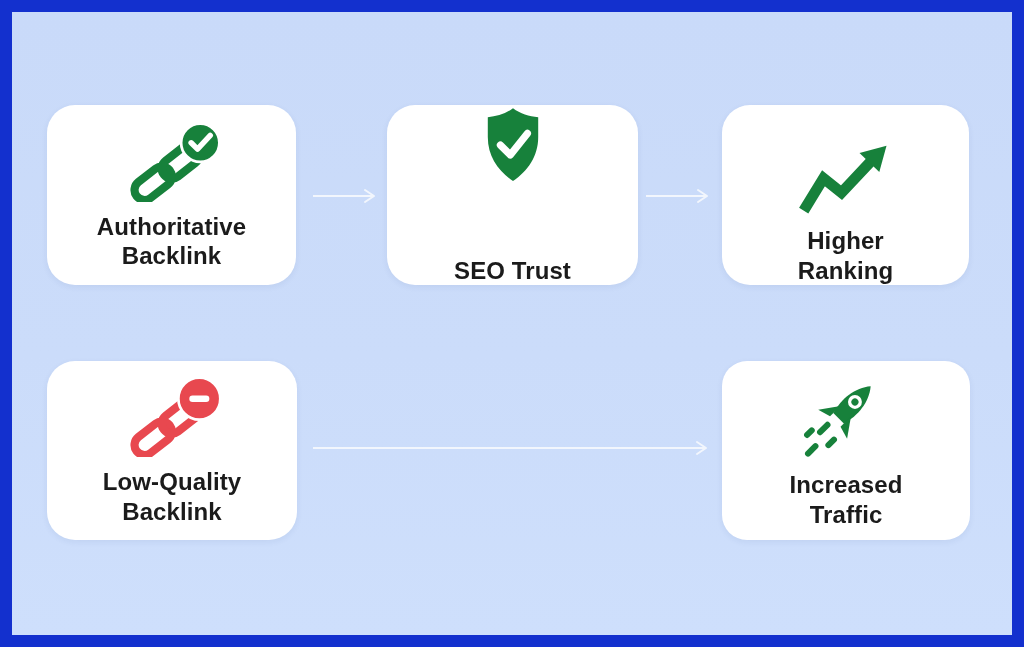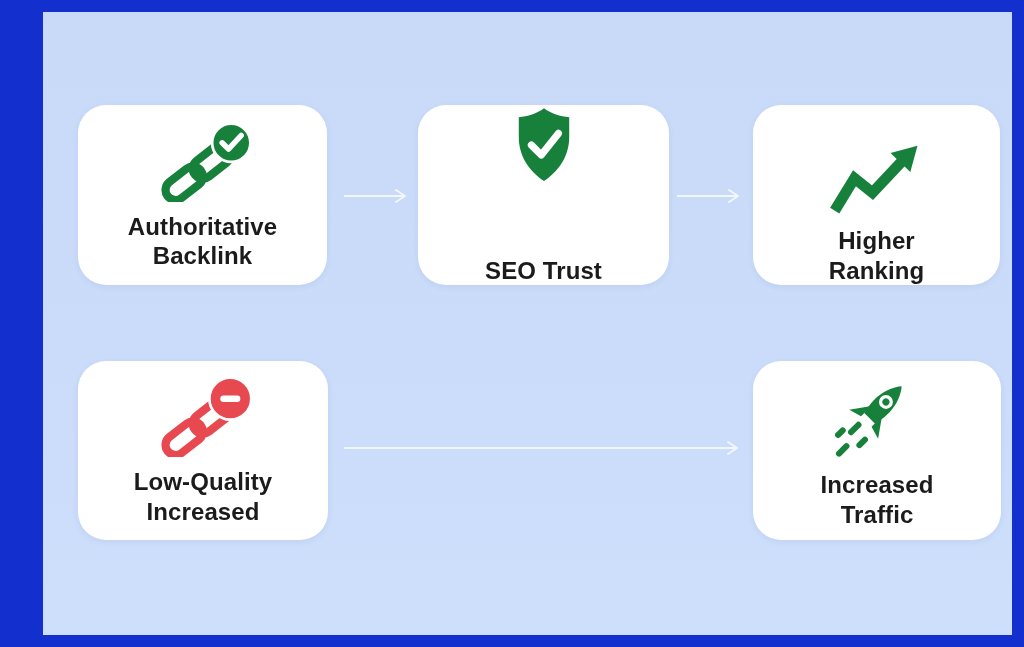--- a/index.html
+++ b/index.html
@@ -16,21 +16,20 @@
     box-sizing: border-box;
   }
   .canvas {
     position: absolute;
     left: 12px;
     top: 12px;
     right: 12px;
     bottom: 12px;
     background: linear-gradient(180deg, #C9DAF9 0%, #CBDCFA 55%, #CEDFFC 100%);
     overflow: hidden;
-    margin-left: 31px;
   }
   .card {
     position: absolute;
     background: #FFFFFF;
     border-radius: 28px;
     box-shadow: 0 2px 6px rgba(30, 50, 120, 0.07);
     display: flex;
     flex-direction: column;
     align-items: center;
     justify-content: center;
@@ -48,21 +47,21 @@
     color: #1B1B1B;
     text-align: center;
     line-height: 1.22;
     white-space: pre-line;
     letter-spacing: 0.1px;
   }
   #card-authoritative { left: 35px;  top: 93px;  width: 249px; height: 180px; }
   #card-seo-trust     { left: 375px; top: 93px;  width: 251px; height: 180px; justify-content: space-between; }
   #card-higher-rank   { left: 710px; top: 93px;  width: 247px; height: 180px; justify-content: flex-end; }
   #card-low-quality   { left: 35px;  top: 349px; width: 250px; height: 179px; }
-  #card-traffic       { left: 710px; top: 349px; width: 248px; height: 179px; }
+  #card-traffic       { left: 710px; top: 349px; width: 248px; height: 179px; border-radius: 25px; }
   .arrow {
     position: absolute;
     height: 18px;
   }
   #arrow-1 { left: 300px; top: 175px; width: 68px; }
   #arrow-2 { left: 633px; top: 175px; width: 68px; }
   #arrow-3 { left: 300px; top: 427px; width: 400px; }
 </style>
 </head>
 <body>
@@ -111,21 +110,21 @@
         <svg width="116" height="82" viewBox="0 0 120 90" aria-hidden="true">
           <g transform="rotate(-38 60 52)">
             <rect x="10" y="42" width="46" height="22" rx="11" fill="none" stroke="#E8484F" stroke-width="9"></rect>
             <rect x="48" y="42" width="46" height="22" rx="11" fill="none" stroke="#E8484F" stroke-width="9"></rect>
           </g>
           <circle cx="90" cy="26" r="23" fill="#E8484F" stroke="#FFFFFF" stroke-width="3"></circle>
           <rect x="79" y="22.5" width="22" height="7" rx="3.5" fill="#FFFFFF"></rect>
         </svg>
       </span>
       <div class="card-label">Low-Quality
-Increased</div>
+Backlink</div>
     </div>
 
     <div class="card" id="card-traffic">
       <span class="card-icon">
         <svg width="96" height="88" viewBox="0 0 100 95" aria-hidden="true">
           <g transform="translate(54,38) rotate(45)" fill="#17813B">
             <path d="M0,-32 C11,-19 13,0 8,17 L-8,17 C-13,0 -11,-19 0,-32 Z"></path>
             <polygon points="-8,6 -22,26 -8,22"></polygon>
             <polygon points="8,6 22,26 8,22"></polygon>
             <circle cx="0" cy="-8" r="7.5" fill="#FFFFFF"></circle>

